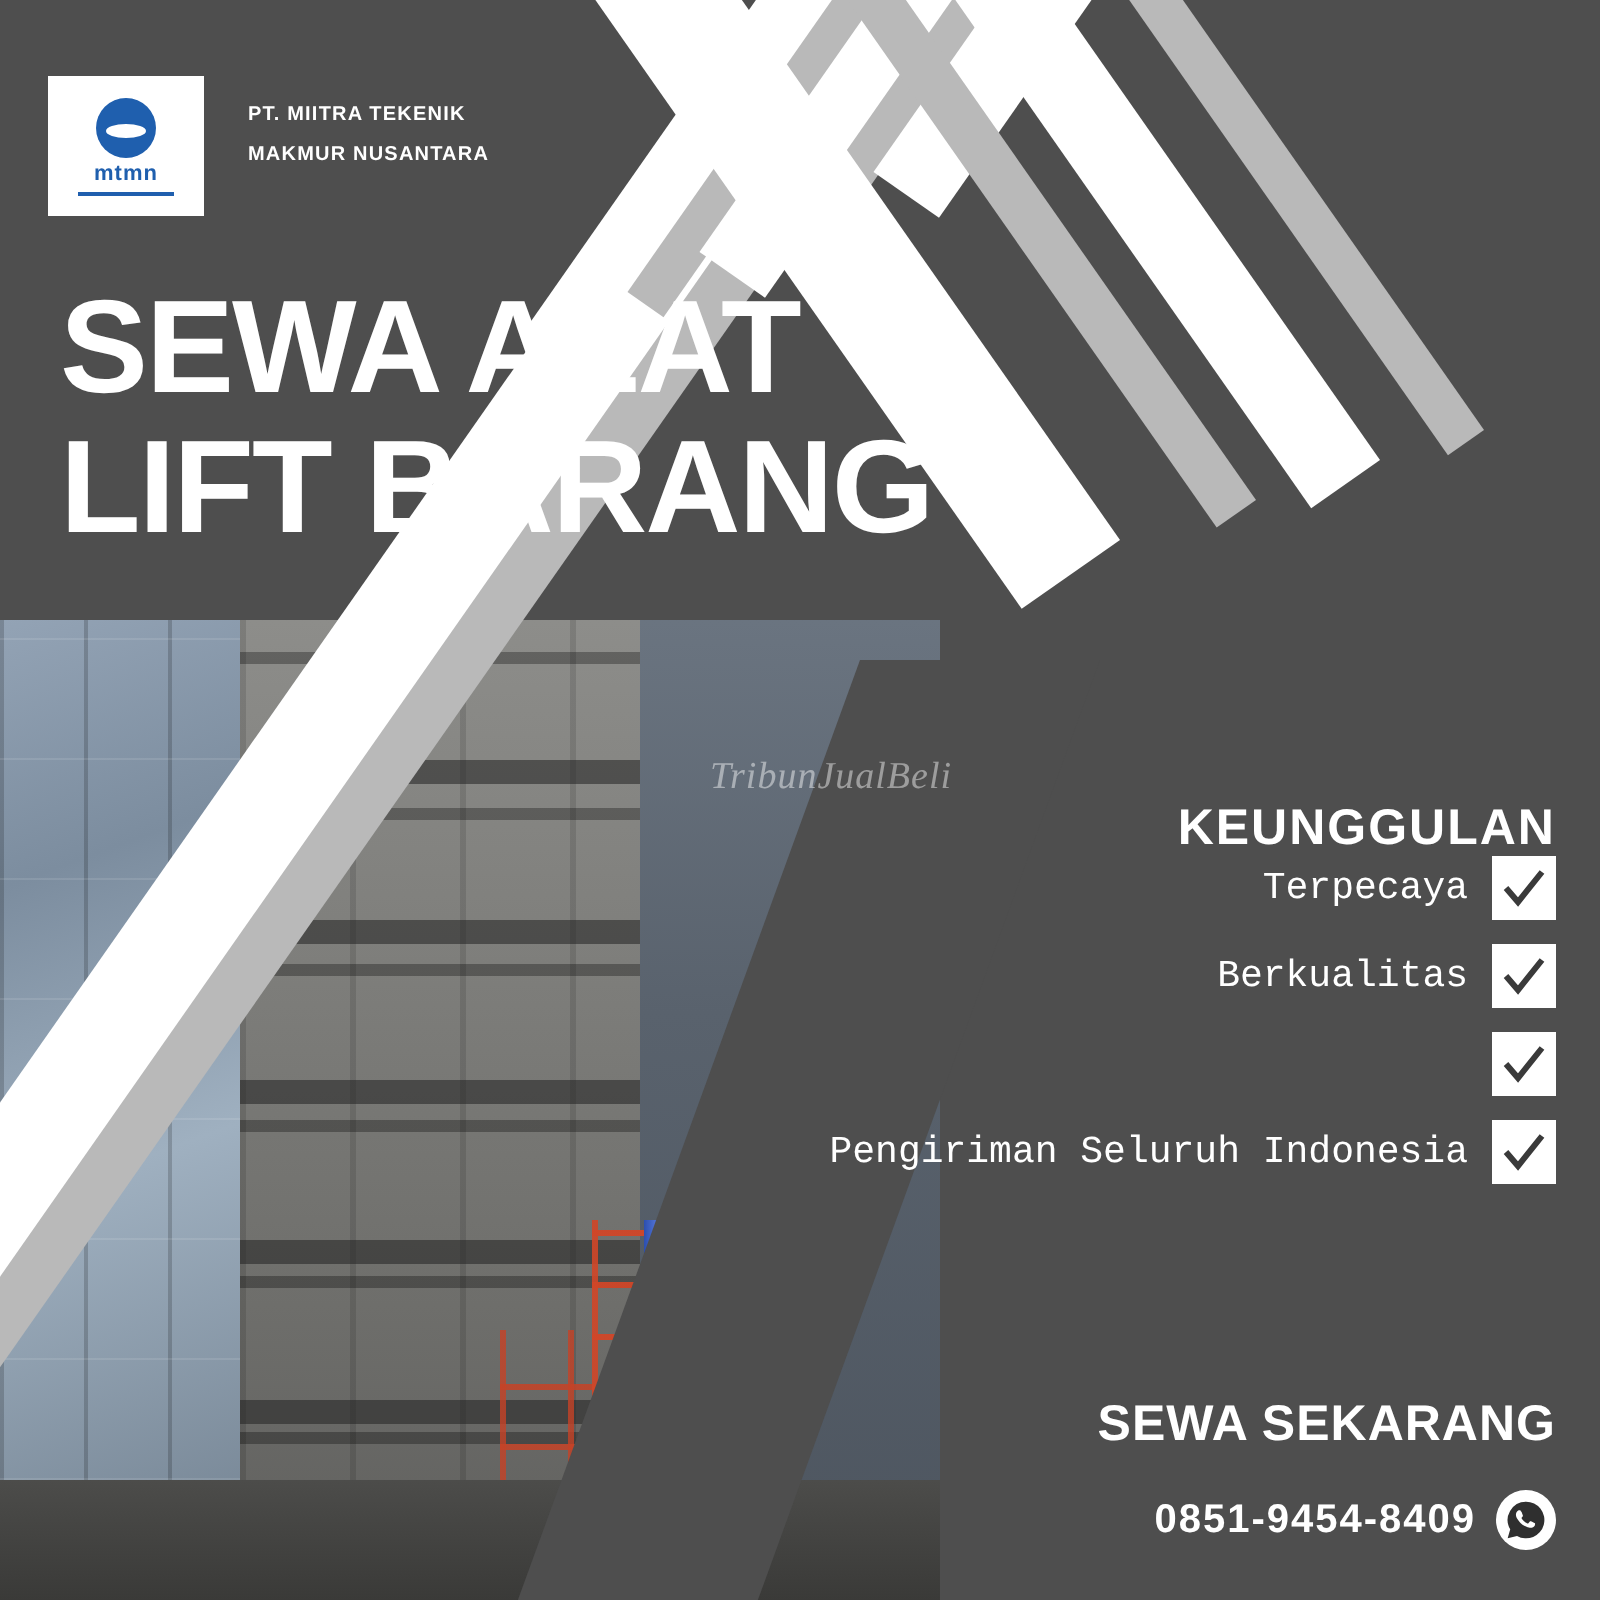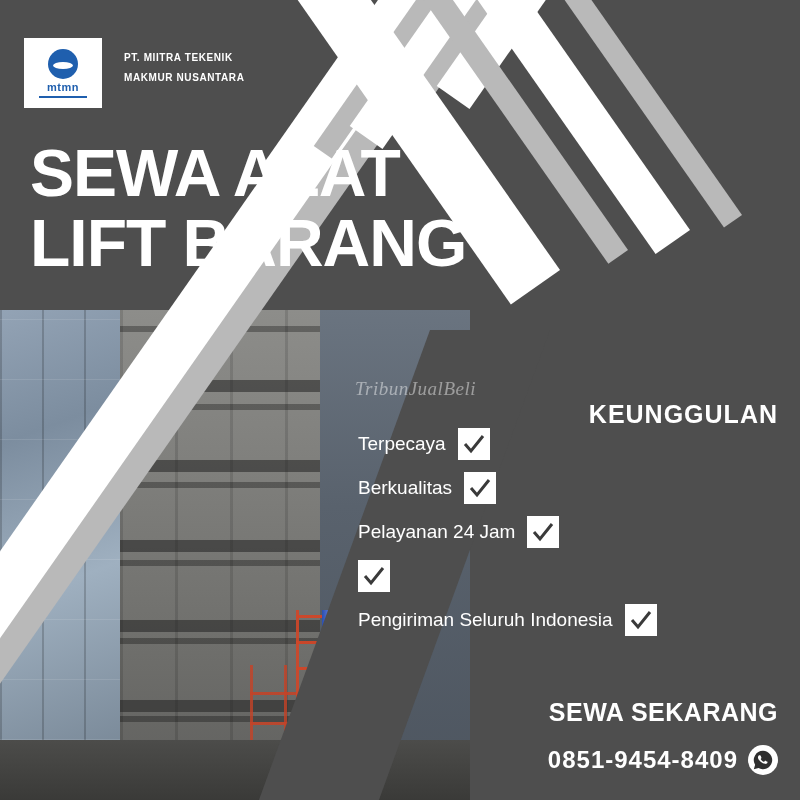--- a/index.html
+++ b/index.html
@@ -199,21 +199,23 @@
     letter-spacing: 1px;
   }
   .feature-list {
     position: absolute;
     right: 22px; top: 428px;
     width: 420px;
   }
   .feature-row {
     display: flex;
     align-items: center;
+    justify-content: flex-end;
     margin-bottom: 12px;
+    font-family: Liberation Mono, monospace;
   }
   .feature-label {
     color: #ffffff;
     font-size: 19px;
     margin-right: 12px;
     white-space: nowrap;
   }
   .check-box {
     width: 32px; height: 32px;
     background: #ffffff;
@@ -231,21 +233,21 @@
     letter-spacing: 0.5px;
   }
   .cta-phone-wrap {
     position: absolute;
     right: 22px; top: 745px;
     display: flex;
     align-items: center;
   }
   .cta-phone {
     color: #ffffff;
-    font-size: 24px;
+    font-size: 20px;
     font-weight: bold;
     letter-spacing: 1px;
     margin-right: 10px;
   }
   .wa-icon {
     width: 30px; height: 30px;
     border-radius: 50%;
     background: #ffffff;
     display: flex;
     align-items: center;
@@ -326,28 +328,20 @@
     </div>
     <div class="feature-row">
       <span class="feature-label">Berkualitas</span>
       <span class="check-box">
         <svg width="32" height="32" viewBox="0 0 32 32">
             <path d="M7 16 L13 23 L25 8" fill="none" stroke="#3a3a3a" stroke-width="3"></path>
           </svg>
       </span>
     </div>
     <div class="feature-row">
-      <span class="feature-label">Pelayanan 24 Jam</span>
-      <span class="check-box">
-        <svg width="32" height="32" viewBox="0 0 32 32">
-            <path d="M7 16 L13 23 L25 8" fill="none" stroke="#3a3a3a" stroke-width="3"></path>
-          </svg>
-      </span>
-    </div>
-    <div class="feature-row">
       <span class="check-box">
         <svg width="32" height="32" viewBox="0 0 32 32">
             <path d="M7 16 L13 23 L25 8" fill="none" stroke="#3a3a3a" stroke-width="3"></path>
           </svg>
       </span>
     </div>
     <div class="feature-row">
       <span class="feature-label">Pengiriman Seluruh Indonesia</span>
       <span class="check-box">
         <svg width="32" height="32" viewBox="0 0 32 32">

